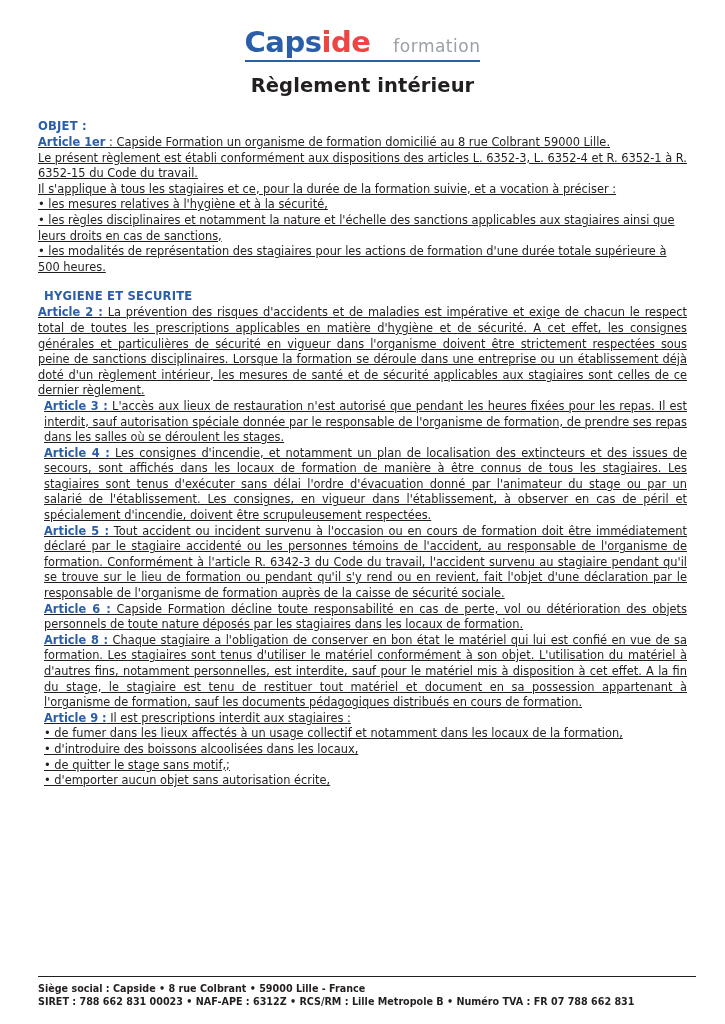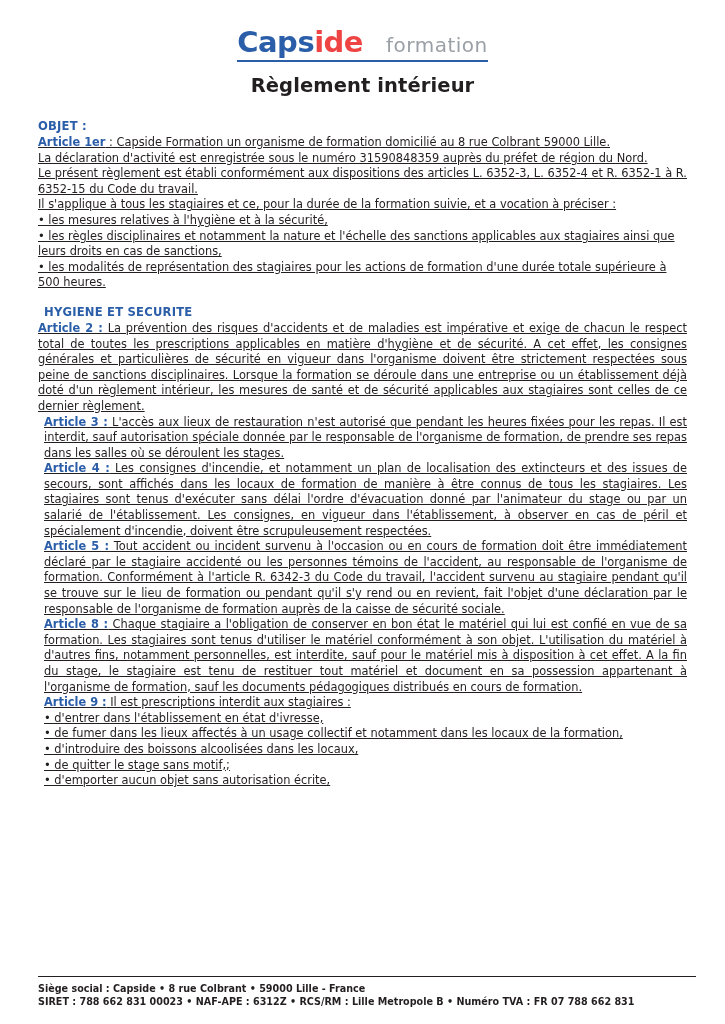--- a/index.html
+++ b/index.html
@@ -35,21 +35,21 @@
   .logo-text {
     font-family: "DejaVu Sans", sans-serif;
     font-size: 29px;
     letter-spacing: -0.5px;
     font-weight: bold;
   }
   .logo-caps { color: #2b5ea8; }
   .logo-side { color: #ef4444; }
   .logo-formation {
     color: #9aa0a6;
-    font-size: 20px;
+    font-size: 17px;
     font-weight: normal;
     letter-spacing: 0.5px;
     margin-left: 23px;
   }
   .logo-rule {
     height: 2px;
     background: #2b5ea8;
     margin-top: 3px;
     width: 100%;
   }
@@ -116,39 +116,38 @@
     <div class="logo">
       <div class="logo-text"><span class="logo-caps">Caps</span><span class="logo-side">ide</span><span class="logo-formation">formation</span></div>
       <div class="logo-rule"></div>
     </div>
   </div>
 
   <div class="doc-title">Règlement intérieur</div>
 
   <div class="section-head">OBJET :</div>
   <p class="para"><span class="art">Article 1er</span><span> : Capside Formation un organisme de formation domicilié au 8 rue Colbrant 59000 Lille.</span></p>
-  <p class="para">La déclaration d'activité est enregistrée sous le numéro 31590848359 auprès du préfet de région du Nord.</p>
   <p class="para">Le présent règlement est établi conformément aux dispositions des articles L. 6352-3, L. 6352-4 et R. 6352-1 à R. 6352-15 du Code du travail.</p>
   <p class="para">Il s'applique à tous les stagiaires et ce, pour la durée de la formation suivie, et a vocation à préciser :</p>
   <p class="para">• les mesures relatives à l'hygiène et à la sécurité,</p>
   <p class="para">• les règles disciplinaires et notamment la nature et l'échelle des sanctions applicables aux stagiaires ainsi que leurs droits en cas de sanctions,</p>
   <p class="para">• les modalités de représentation des stagiaires pour les actions de formation d'une durée totale supérieure à 500 heures.</p>
 
   <div class="gap-md"></div>
 
   <div class="section-head indent">HYGIENE ET SECURITE</div>
 
   <p class="para just"><span class="art">Article 2 :</span><span> La prévention des risques d'accidents et de maladies est impérative et exige de chacun le respect total de toutes les prescriptions applicables en matière d'hygiène et de sécurité. A cet effet, les consignes générales et particulières de sécurité en vigueur dans l'organisme doivent être strictement respectées sous peine de sanctions disciplinaires. Lorsque la formation se déroule dans une entreprise ou un établissement déjà doté d'un règlement intérieur, les mesures de santé et de sécurité applicables aux stagiaires sont celles de ce dernier règlement.</span></p>
   <p class="para just indent"><span class="art">Article 3 :</span><span> L'accès aux lieux de restauration n'est autorisé que pendant les heures fixées pour les repas. Il est interdit, sauf autorisation spéciale donnée par le responsable de l'organisme de formation, de prendre ses repas dans les salles où se déroulent les stages.</span></p>
   <p class="para just indent"><span class="art">Article 4 :</span><span> Les consignes d'incendie, et notamment un plan de localisation des extincteurs et des issues de secours, sont affichés dans les locaux de formation de manière à être connus de tous les stagiaires. Les stagiaires sont tenus d'exécuter sans délai l'ordre d'évacuation donné par l'animateur du stage ou par un salarié de l'établissement. Les consignes, en vigueur dans l'établissement, à observer en cas de péril et spécialement d'incendie, doivent être scrupuleusement respectées.</span></p>
   <p class="para just indent"><span class="art">Article 5 :</span><span> Tout accident ou incident survenu à l'occasion ou en cours de formation doit être immédiatement déclaré par le stagiaire accidenté ou les personnes témoins de l'accident, au responsable de l'organisme de formation. Conformément à l'article R. 6342-3 du Code du travail, l'accident survenu au stagiaire pendant qu'il se trouve sur le lieu de formation ou pendant qu'il s'y rend ou en revient, fait l'objet d'une déclaration par le responsable de l'organisme de formation auprès de la caisse de sécurité sociale.</span></p>
+  <p class="para just indent"><span class="art">Article 6 :</span><span> Capside Formation décline toute responsabilité en cas de perte, vol ou détérioration des objets personnels de toute nature déposés par les stagiaires dans les locaux de formation.</span></p>
   <p class="para just indent"><span class="art">Article 8 :</span><span> Chaque stagiaire a l'obligation de conserver en bon état le matériel qui lui est confié en vue de sa formation. Les stagiaires sont tenus d'utiliser le matériel conformément à son objet. L'utilisation du matériel à d'autres fins, notamment personnelles, est interdite, sauf pour le matériel mis à disposition à cet effet. A la fin du stage, le stagiaire est tenu de restituer tout matériel et document en sa possession appartenant à l'organisme de formation, sauf les documents pédagogiques distribués en cours de formation.</span></p>
   <p class="para indent"><span class="art">Article 9 :</span><span> Il est prescriptions interdit aux stagiaires :</span></p>
 
-  <p class="para indent">• d'entrer dans l'établissement en état d'ivresse,</p>
   <p class="para indent">• de fumer dans les lieux affectés à un usage collectif et notamment dans les locaux de la formation,</p>
   <p class="para indent">• d'introduire des boissons alcoolisées dans les locaux,</p>
   <p class="para indent">• de quitter le stage sans motif,;</p>
   <p class="para indent">• d'emporter aucun objet sans autorisation écrite,</p>
 
   <div class="footer">
     <div class="footer-rule"></div>
     <div class="footer-line">Siège social : Capside • 8 rue Colbrant • 59000 Lille - France</div>
     <div class="footer-line">SIRET : 788 662 831 00023 • NAF-APE : 6312Z • RCS/RM : Lille Metropole B • Numéro TVA : FR 07 788 662 831</div>
   </div>

